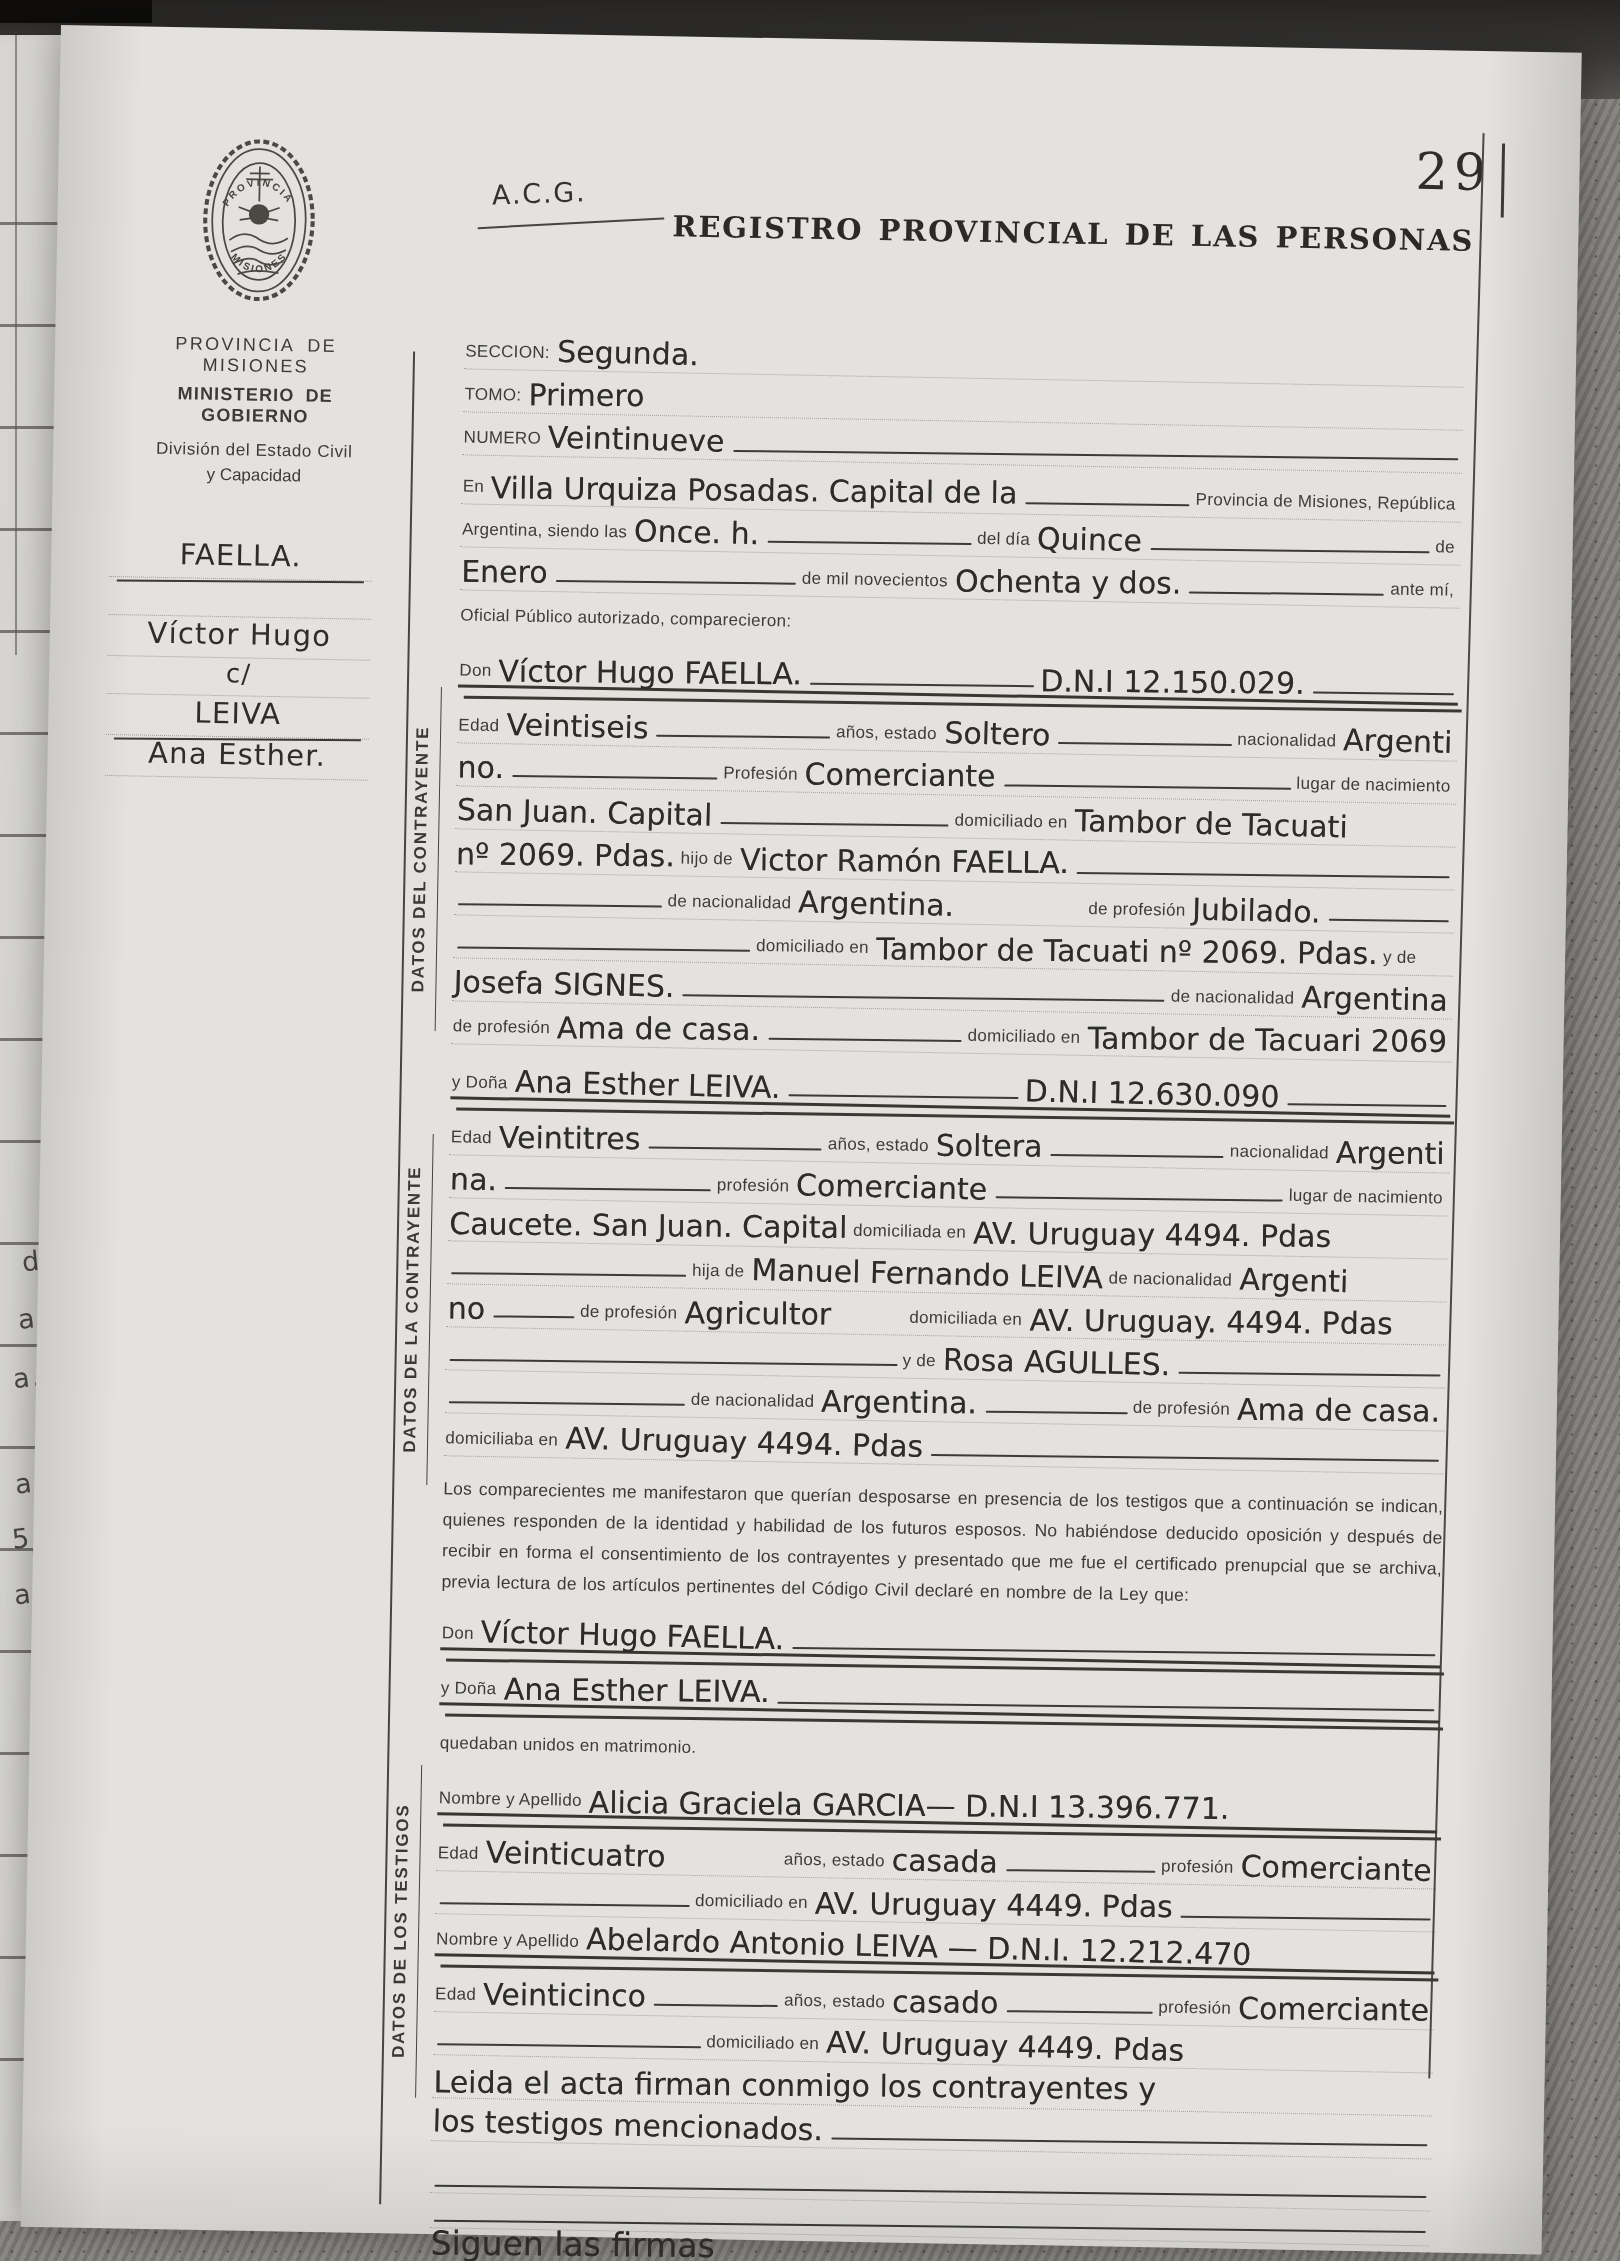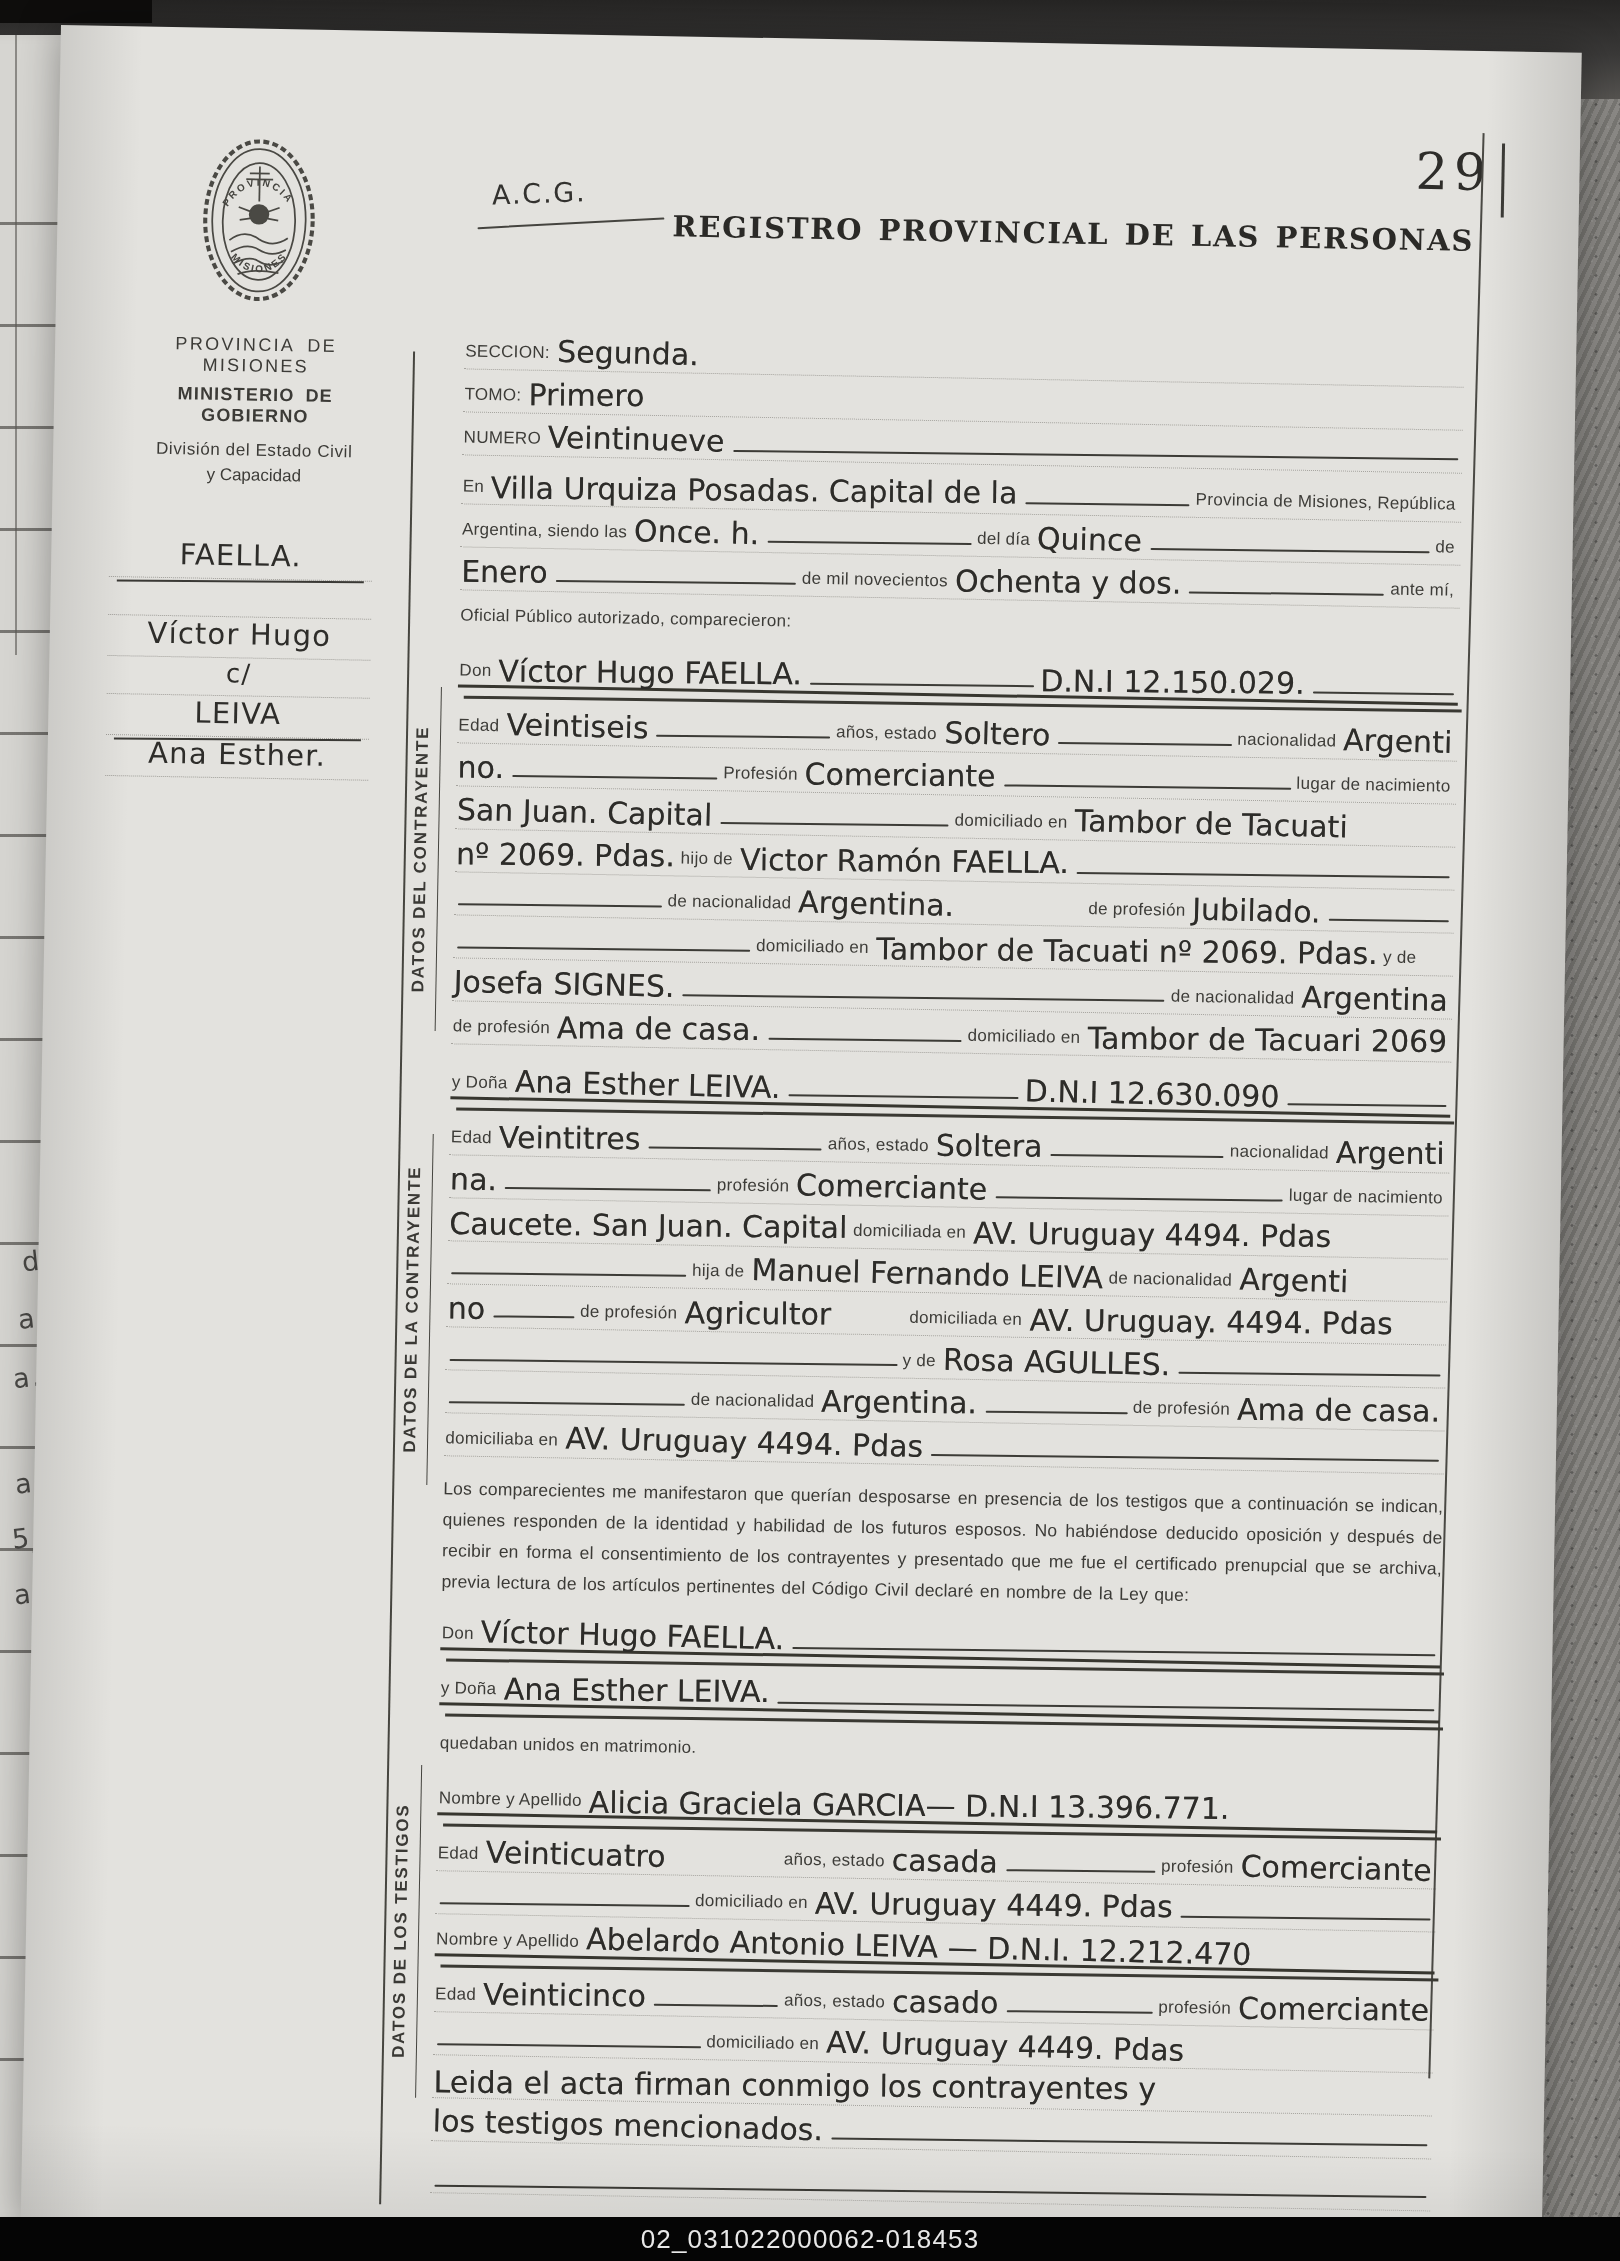--- a/index.html
+++ b/index.html
@@ -424,17 +424,14 @@
         <div class="r blank">
           <span class="seg-F" style="flex-grow: 1;"></span>
         </div>
         <div class="r firmas blank">
           <span class="seg-h">Siguen las firmas</span>
         </div>
       </div>
 
   </div>
 
-  <div class="code-bar">
-    <span>02_031022000062-018453</span>
-  </div>
 </div>
 
 
 </body></html>

